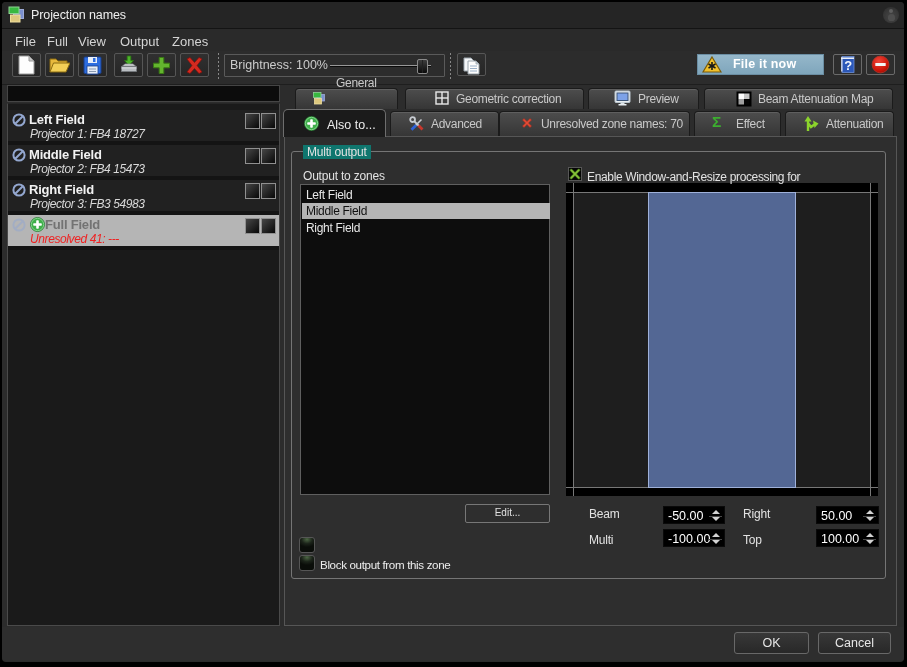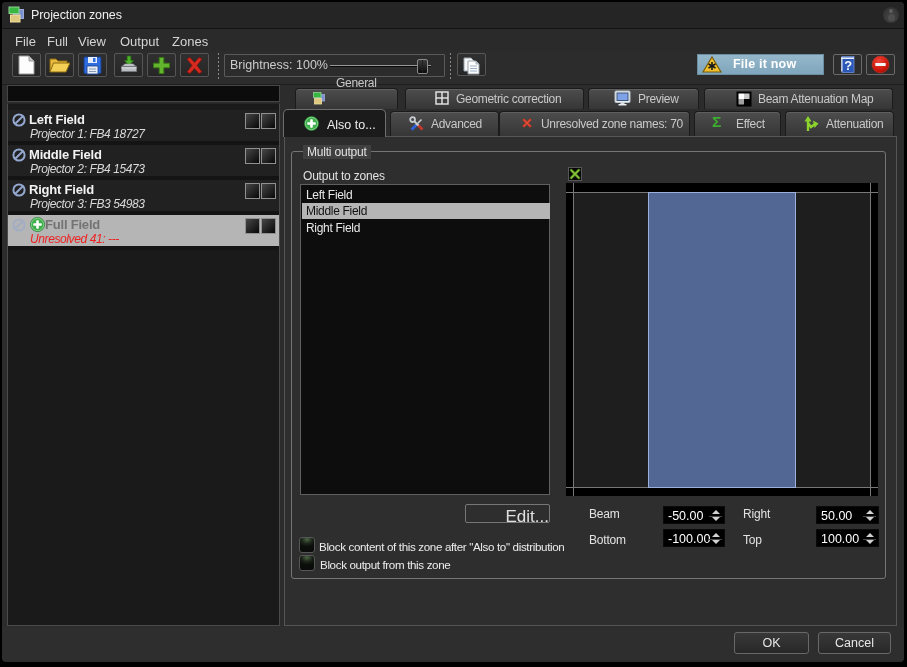--- a/index.html
+++ b/index.html
@@ -29,33 +29,33 @@
 .zitem.sel { background:#b5b5b5; }
 .ztitle { left:29px; font-size:13px; font-weight:bold; color:#f2f2f2; letter-spacing:-0.2px; }
 .zsub { left:30px; font-size:12px; color:#d9d9d9; letter-spacing:-0.4px;font-style:italic; }
 .zsq { width:15px; height:16px; border:1px solid #909090; background:linear-gradient(135deg,#474747,#070707); }
 .panel { left:284px; top:136px; width:613px; height:490px; background:#2e2e2e; border:1px solid #565656; }
 .tab1 { top:88px; height:21px; background:linear-gradient(#4d4d4d,#363636); border:1px solid #1b1b1b; border-bottom:none; border-radius:4px 4px 0 0; box-shadow:inset 0 1px 0 #5f5f5f; }
 .tab2 { top:111px; height:25px; background:linear-gradient(#4d4d4d,#363636); border:1px solid #1b1b1b; border-bottom:none; border-radius:4px 4px 0 0; box-shadow:inset 0 1px 0 #5f5f5f; }
 .tabsel { left:283px; top:109px; width:103px; height:28px; background:#1b1b1b; border:1px solid #6e6e6e; border-bottom:none; border-radius:5px 5px 0 0; z-index:5; }
 .tabtext { font-size:12px; color:#c9c9c9; letter-spacing:-0.3px; }
 .group { left:291px; top:151px; width:595px; height:428px; border:1px solid #757575; border-radius:3px; }
-.glabel { left:303px; top:145px; font-size:12px; letter-spacing:-0.2px; color:#e2e2e2; background:#404040; padding:0 4px; }
+.glabel { left:303px; top:145px; font-size:12px; letter-spacing:-0.2px; color:#e2e2e2; background:#0f766e; padding:0 4px; }
 .olabel { left:303px; top:169px; font-size:12px; letter-spacing:-0.2px; color:#e2e2e2; }
 .outlist { left:300px; top:184px; width:250px; height:311px; background:#0d0d0d; border:1px solid #5f5f5f; }
 .orow { left:1px; width:248px; height:16.5px; font-size:12px; letter-spacing:-0.3px; color:#e8e8e8; padding-left:4px; padding-top:1.5px; }
 .orow.sel { background:#b5b5b5; color:#111; }
 .encb { left:568px; top:167px; width:14px; height:14px; background:#050505; border:1px solid #575757; }
 .enlabel { left:587px; top:170px; font-size:12px; color:#e2e2e2; letter-spacing:-0.35px; }
 .preview { left:566px; top:183px; width:312px; height:313px; background:#000; }
 .pv-inner { left:574px; top:193px; width:296px; height:294px; background:#1e1e1e; }
 .pv-hl { left:566px; width:312px; height:1px; background:#787878; }
 .pv-vl { top:183px; width:1px; height:313px; background:#787878; }
 .bluerect { left:648px; top:192px; width:148px; height:296px; background:#536794; border:1px solid #9fb1da; }
-.editbtn { left:465px; top:504px; width:85px; height:19px; border:1px solid #777; border-radius:2px; font-size:17px; color:#e0e0e0; text-align:right; padding-top:2px; }
+.editbtn { left:465px; top:504px; width:85px; height:19px; border:1px solid #777; border-radius:2px; font-size:10px; color:#e0e0e0; text-align:center; padding-top:2px; }
 .slabel { font-size:12px; color:#e2e2e2; letter-spacing:-0.2px; }
 .spin { width:62px; height:18px; background:#000; border:1px solid #0a0a0a; }
 .spintext { position:absolute; left:4px; top:2px; font-size:12.5px; color:#fff; }
 .up { position:absolute; right:4px; top:3px; width:0; height:0; border-left:4px solid transparent; border-right:4px solid transparent; border-bottom:4.5px solid #d2d2d2; }
 .mid { position:absolute; right:2px; top:8.5px; width:13px; height:1px; background:#4a4a4a; }
 .dn { position:absolute; right:4px; top:10px; width:0; height:0; border-left:4px solid transparent; border-right:4px solid transparent; border-top:4.5px solid #d2d2d2; }
 .blockcb { left:299px; width:16px; height:16px; border:1px solid #565656; border-radius:3px; background:radial-gradient(ellipse 70% 55% at 50% 10%, #4c6644 0%, #1c241a 55%, #0a0d09 100%); }
 .cbtext { font-size:11.6px; color:#ececec; letter-spacing:-0.35px; }
 .btn { top:632px; height:22px; background:linear-gradient(#383838,#282828); border:1px solid #686868; border-radius:3px; font-size:12.5px; color:#e6e6e6; text-align:center; padding-top:3px; }
 </style>
@@ -63,21 +63,21 @@
 <body>
 <div id="page">
   <div class="abs winbg"></div>
 
   <div class="abs titlebar"></div>
   <svg class="abs" style="left:8px;top:6px" width="18" height="18" viewBox="0 0 18 18">
     <rect x="5.5" y="3.5" width="10" height="9" fill="#7b90cf" stroke="#9dabd8" stroke-width="1"></rect>
     <rect x="1" y="1" width="10" height="6.5" fill="#38b840" stroke="#8fd394" stroke-width="1"></rect>
     <rect x="2.5" y="9" width="9.5" height="7" fill="#ddc87e" stroke="#eede9e" stroke-width="1"></rect>
   </svg>
-  <span class="abs title-text">Projection zones</span>
+  <span class="abs title-text">Projection names</span>
   <div class="abs" style="left:883px;top:7px;width:16px;height:16px;border-radius:50%;background:radial-gradient(circle at 50% 60%, #464646 0%, #383838 55%, #2a2a2a 100%);"></div>
   <div class="abs" style="left:888px;top:14px;width:7px;height:7px;border-radius:50% 50% 40% 40%;background:#4e4e4e;filter:blur(0.5px);"></div>
   <div class="abs" style="left:889px;top:9px;width:4px;height:4px;border-radius:50%;background:#5e5e5e;filter:blur(0.4px);"></div>
 
   <div class="abs menubar"></div>
   <span class="abs menu-item" style="left:15px">File</span>
   <span class="abs menu-item" style="left:47px">Full</span>
   <span class="abs menu-item" style="left:78px">View</span>
   <span class="abs menu-item" style="left:120px">Output</span>
   <span class="abs menu-item" style="left:172px">Zones</span>
@@ -302,25 +302,26 @@
   <svg class="abs" style="left:569px;top:168px" width="12" height="12" viewBox="0 0 12 12">
     <g stroke="#2a4a10" stroke-width="3.2" stroke-linecap="round">
       <line x1="2.2" y1="2.2" x2="9.8" y2="9.8"></line>
         <line x1="2.2" y1="9.8" x2="9.8" y2="2.2"></line>
     </g>
     <g stroke="#85c238" stroke-width="1.8" stroke-linecap="round">
       <line x1="2.2" y1="2.2" x2="9.8" y2="9.8"></line>
         <line x1="2.2" y1="9.8" x2="9.8" y2="2.2"></line>
     </g>
   </svg>
+  <span class="abs enlabel">Enable Window-and-Resize processing for</span>
 
   <div class="abs editbtn">Edit...</div>
   <span class="abs slabel" style="left:589px;top:507px">Beam</span>
   <span class="abs slabel" style="left:743px;top:507px">Right</span>
-  <span class="abs slabel" style="left:589px;top:533px">Bottom</span>
+  <span class="abs slabel" style="left:589px;top:533px">Multi</span>
   <span class="abs slabel" style="left:743px;top:533px">Top</span>
   <div class="abs spin" style="left:663px;top:506px">
       <span class="spintext">-50.00</span>
       <span class="up"></span>
       <span class="mid"></span>
       <span class="dn"></span>
     </div>
   <div class="abs spin" style="left:816px;top:506px;width:63px">
       <span class="spintext">50.00</span>
       <span class="up"></span>
@@ -333,19 +334,18 @@
       <span class="mid"></span>
       <span class="dn"></span>
     </div>
   <div class="abs spin" style="left:816px;top:529px;width:63px">
       <span class="spintext">100.00</span>
       <span class="up"></span>
       <span class="mid"></span>
       <span class="dn"></span>
     </div>
   <div class="abs blockcb" style="top:537px"></div>
-  <span class="abs cbtext" style="left:319px;top:540px">Block content of this zone after "Also to" distribution</span>
   <div class="abs blockcb" style="top:555px"></div>
   <span class="abs cbtext" style="left:320px;top:558px">Block output from this zone</span>
 
   <div class="abs btn" style="left:734px;width:75px">OK</div>
   <div class="abs btn" style="left:818px;width:73px">Cancel</div>
 </div>
 
 </body></html>

